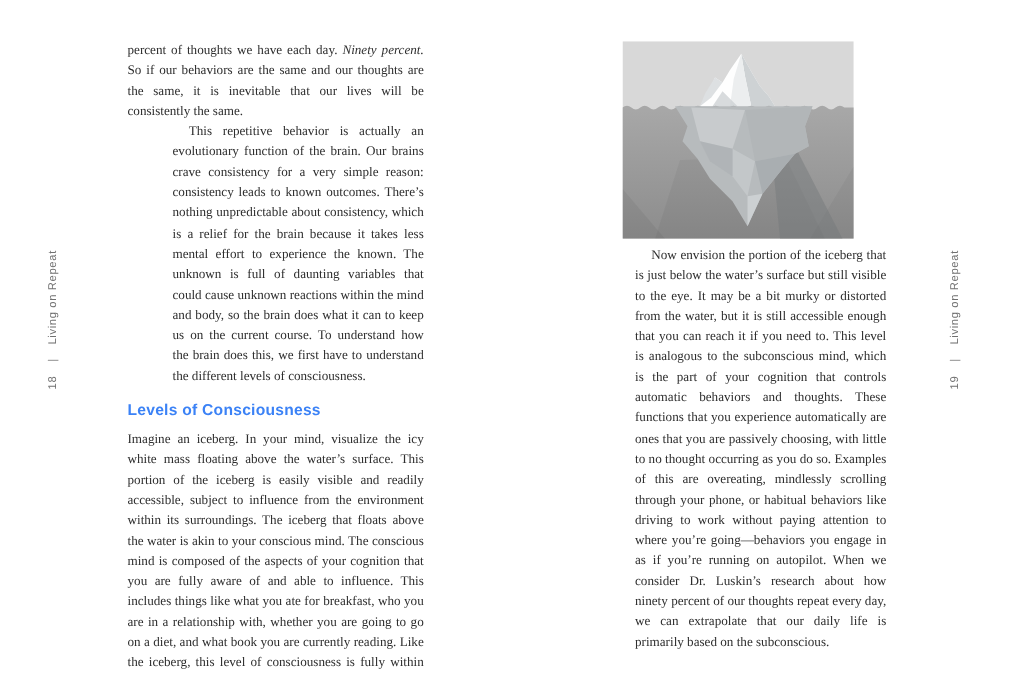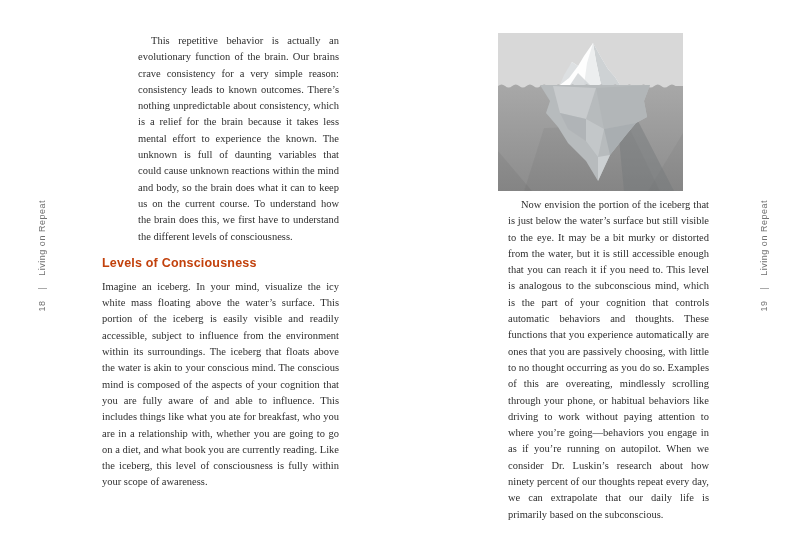--- a/index.html
+++ b/index.html
@@ -25,21 +25,21 @@
     color:#2e2e2e;
     hyphens:auto;
   }
   .para.indent{text-indent:13px;margin-left:36px;}
   .para em{font-style:italic;}
   .heading{
     font-family:"Liberation Sans",sans-serif;
     font-weight:bold;
     font-size:12.5px;
     letter-spacing:0.2px;
-    color:#c2410c;
+    color:#3b82f6;
     margin:11px 0 9px 0;
   }
   
   .edge-label{
     position:absolute;
     width:130px;height:13px;
     display:flex;
     align-items:center;
     gap:11px;
     transform:rotate(-90deg);
@@ -66,20 +66,21 @@
 
 <div class="spread">
 
   <div class="edge-label edge-left">
     <span>18</span>
     <span class="sep">|</span>
     <span>Living on Repeat</span>
   </div>
 
   <div class="column column-left">
+      <p class="para"><span>percent of thoughts we have each day. </span><em>Ninety percent.</em><span> So if our behaviors are the same and our thoughts are the same, it is inevitable that our lives will be consistently the same.</span></p>
       <p class="para indent"><span>This repetitive behavior is actually an evolutionary function of the brain. Our brains crave consistency for a very simple reason: consistency leads to known outcomes. There’s nothing unpredictable about consistency, which is a relief for the brain because it takes less mental effort to experience the known. The unknown is full of daunting variables that could cause unknown reactions within the mind and body, so the brain does what it can to keep us on the current course. To understand how the brain does this, we first have to understand the different levels of consciousness.</span></p>
       <div class="heading">Levels of Consciousness</div>
       <p class="para"><span>Imagine an iceberg. In your mind, visualize the icy white mass floating above the water’s surface. This portion of the iceberg is easily visible and readily accessible, subject to influence from the environment within its surroundings. The iceberg that floats above the water is akin to your conscious mind. The conscious mind is composed of the aspects of your cognition that you are fully aware of and able to influence. This includes things like what you ate for breakfast, who you are in a relationship with, whether you are going to go on a diet, and what book you are currently reading. Like the iceberg, this level of consciousness is fully within your scope of awareness.</span></p>
     </div>
 
   <figure class="illustration">
     <svg viewBox="0 0 185 158" xmlns="http://www.w3.org/2000/svg">
       <defs>
         <linearGradient id="waterGrad" x1="0" y1="0" x2="0" y2="1">
           <stop offset="0%" stop-color="#a8a8a8"></stop>

